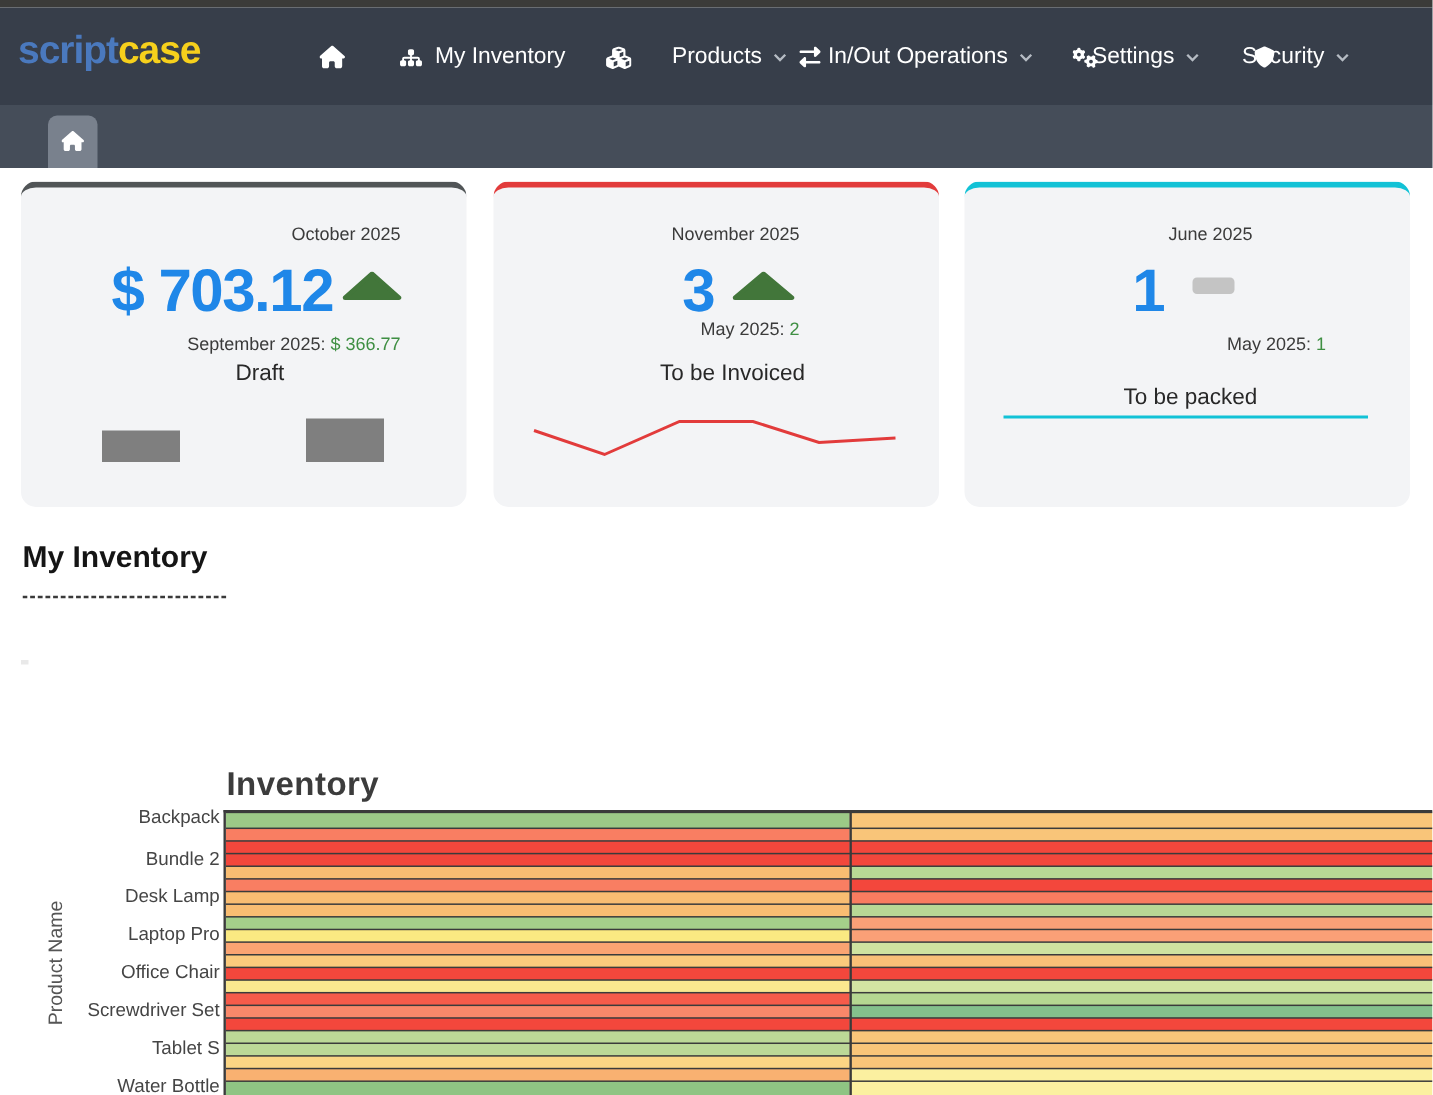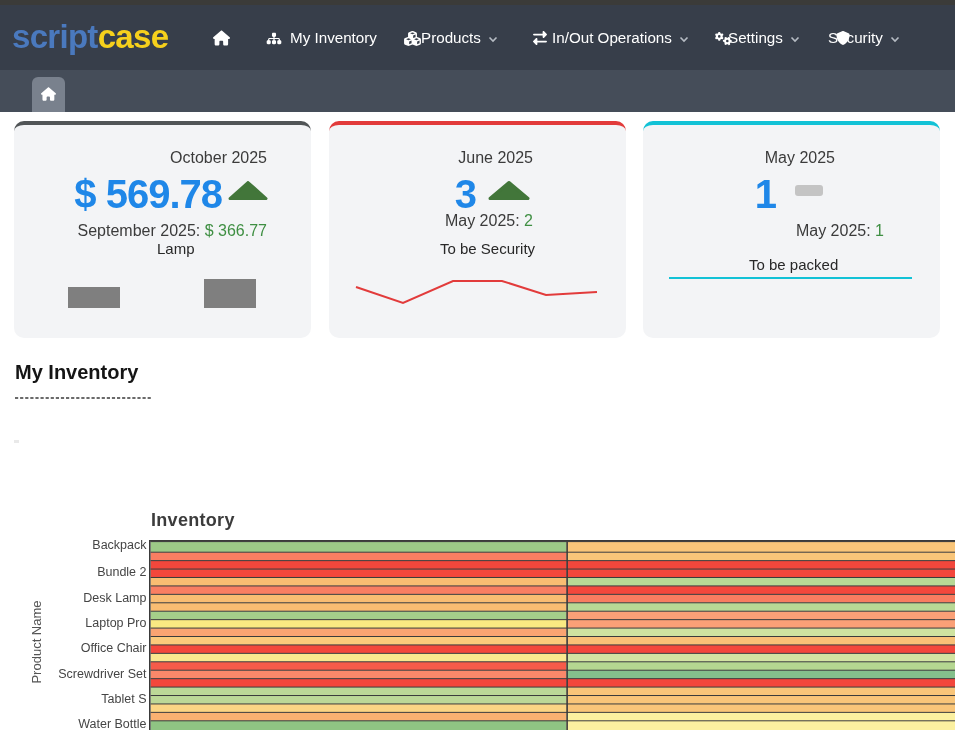--- a/index.html
+++ b/index.html
@@ -5,53 +5,53 @@
   * { margin:0; padding:0; box-sizing:border-box; }
   html,body { width:955px; height:730px; overflow:hidden; background:#fff;
     font-family:"Liberation Sans", sans-serif; }
   .abs { position:absolute; }
   
   #topstrip { left:0; top:0; width:955px; height:5px; background:#3b3b39; }
   #navbar { left:0; top:5px; width:955px; height:65px; background:#373e4a; }
   #tabbar { left:0; top:70px; width:955px; height:42px; background:#454d59; }
   #tab { left:32px; top:77px; width:33px; height:35px; background:#79818d;
     border-radius:6px 6px 0 0; }
-  #logo { left:12px; top:18px; font-size:33px; font-weight:bold; letter-spacing:-0.7px; }
+  #logo { left:12px; top:18px; font-size:26px; font-weight:bold; letter-spacing:-0.7px; }
   #logo .b { color:#4a79be; } #logo .y { color:#f6d01c; }
   .navitem { top:28.5px; color:#fff; font-size:15.2px; white-space:nowrap; }
   
   .card { top:121px; width:297px; height:217px; background:#f3f4f6;
     border-radius:10px; border-top:4px solid #515557; }
-  .sm { font-size:16px; color:#3b3b3b; white-space:nowrap; }
+  .sm { font-size:12px; color:#3b3b3b; white-space:nowrap; }
   .big { font-size:40px; letter-spacing:-1px; font-weight:bold; color:#1f87e8; white-space:nowrap; }
   .lbl { font-size:15px; color:#282828; white-space:nowrap; }
   .grn { color:#3f8f43; }
   
   #h-myinv { left:15px; top:361px; font-size:20px; font-weight:bold; color:#151515; }
-  #h-chart { left:151px; top:510px; font-size:18px; letter-spacing:0.3px; font-weight:bold; color:#3c3c3c; }
+  #h-chart { left:151px; top:510px; font-size:22px; letter-spacing:0.3px; font-weight:bold; color:#3c3c3c; }
 </style>
 </head>
 <body>
 <div class="abs" id="topstrip"></div>
 <div class="abs" id="navbar"></div>
 <div class="abs" id="tabbar"></div>
 <div class="abs" id="tab"></div>
 <div class="abs" id="logo"><span class="b">script</span><span class="y">case</span></div>
 
 <svg class="abs" style="left:213px;top:30px" width="17" height="16" viewBox="0 0 576 512">
     <path fill="#fff" d="M575.8 255.5c0 18-15 32.1-32 32.1h-32l.7 160.2c0 2.7-.2 5.4-.5 8.1V464c0 26.5-21.5 48-48 48H456c-1.1 0-2.2 0-3.3-.1c-1.4 .1-2.8 .1-4.2 .1H416 392c-26.5 0-48-21.5-48-48V448 384c0-17.7-14.3-32-32-32H248c-17.7 0-32 14.3-32 32v64 16c0 26.5-21.5 48-48 48H144 128.1c-1.5 0-3-.1-4.5-.2c-1.2 .1-2.4 .2-3.6 .2H104c-26.5 0-48-21.5-48-48V416c0-.9 0-1.9 .1-2.8V287.6H32c-18 0-32-14-32-32.1c0-9 3-17 10-24L266.4 8c7-7 15-8 22-8s15 2 21 7L564.8 231.5c8 7 12 15 11 24z"></path>
   </svg>
 <svg class="abs" style="left:266px;top:32px" width="16" height="13" viewBox="0 0 576 512">
     <path fill="#fff" d="M208 80c0-26.5 21.5-48 48-48h64c26.5 0 48 21.5 48 48v64c0 26.5-21.5 48-48 48h-8v40H464c30.9 0 56 25.1 56 56v32h8c26.5 0 48 21.5 48 48v64c0 26.5-21.5 48-48 48H464c-26.5 0-48-21.5-48-48V368c0-26.5 21.5-48 48-48h8V288c0-4.4-3.6-8-8-8H312v40h8c26.5 0 48 21.5 48 48v64c0 26.5-21.5 48-48 48H256c-26.5 0-48-21.5-48-48V368c0-26.5 21.5-48 48-48h8V280H112c-4.4 0-8 3.6-8 8v32h8c26.5 0 48 21.5 48 48v64c0 26.5-21.5 48-48 48H48c-26.5 0-48-21.5-48-48V368c0-26.5 21.5-48 48-48h8V288c0-30.9 25.1-56 56-56H264V192h-8c-26.5 0-48-21.5-48-48V80z"></path>
   </svg>
 <div class="abs navitem" style="left:290px">My Inventory</div>
 <svg class="abs" style="left:404px;top:31px" width="17" height="15" viewBox="0 0 576 512">
     <path fill="#fff" d="M290.8 48.6l78.4 29.7L288 109.5 206.8 78.3l78.4-29.7c1.8-.7 3.8-.7 5.7 0zM136 92.5V204.7c-1.3 .4-2.6 .8-3.9 1.3l-96 36.4C14.4 250.6 0 271.5 0 294.7V413.9c0 22.2 13.1 42.3 33.5 51.3l96 42.2c14.4 6.3 30.7 6.3 45.1 0L288 457.5l113.5 49.9c14.4 6.3 30.7 6.3 45.1 0l96-42.2c20.3-8.9 33.5-29.1 33.5-51.3V294.7c0-23.3-14.4-44.1-36.1-52.4l-96-36.4c-1.3-.5-2.6-.9-3.9-1.3V92.5c0-23.3-14.4-44.1-36.1-52.4l-96-36.4c-12.8-4.8-26.9-4.8-39.7 0l-96 36.4C150.4 48.4 136 69.3 136 92.5zM392 210.6l-82.4 31.2V152.6L392 121v89.6zM154.8 250.9l78.4 29.7L152 311.7 70.8 280.6l78.4-29.7c1.8-.7 3.8-.7 5.7 0zm18.8 204.4V354.8L256 323.2v95.9l-82.4 36.2zM421.2 250.9c1.8-.7 3.8-.7 5.7 0l78.4 29.7L424 311.7l-81.2-31.1 78.4-29.7zM523.2 421.2l-77.6 34.1V354.8L528 323.2v90.7c0 3.2-1.9 6-4.8 7.3z"></path>
   </svg>
-<div class="abs navitem" style="left:421px">Products <svg width="10" height="7" style="margin-left:3px">
+<div class="abs navitem" style="left:448px">Products <svg width="10" height="7" style="margin-left:3px">
       <polyline points="1.5,1.5 5,5 8.5,1.5" stroke="#b6bcc4" stroke-width="1.6" fill="none"></polyline>
     </svg></div>
 <svg class="abs" style="left:531px;top:31px" width="18" height="14" viewBox="0 0 512 512">
     <path fill="#fff" d="M32 96l320 0V32c0-12.9 7.8-24.6 19.8-29.6s25.7-2.2 34.9 6.9l96 96c6 6 9.4 14.1 9.4 22.6s-3.4 16.6-9.4 22.6l-96 96c-9.2 9.2-22.9 11.9-34.9 6.9s-19.8-16.6-19.8-29.6V160L32 160c-17.7 0-32-14.3-32-32s14.3-32 32-32zM480 352c17.7 0 32 14.3 32 32s-14.3 32-32 32H160v64c0 12.9-7.8 24.6-19.8 29.6s-25.7 2.2-34.9-6.9l-96-96c-6-6-9.4-14.1-9.4-22.6s3.4-16.6 9.4-22.6l96-96c9.2-9.2 22.9-11.9 34.9-6.9s19.8 16.6 19.8 29.6l0 64H480z"></path>
   </svg>
 <div class="abs navitem" style="left:552px">In/Out Operations <svg width="10" height="7" style="margin-left:3px">
       <polyline points="1.5,1.5 5,5 8.5,1.5" stroke="#b6bcc4" stroke-width="1.6" fill="none"></polyline>
     </svg></div>
 <svg class="abs" style="left:715px;top:31px" width="17" height="15" viewBox="0 0 640 512">
     <path fill="#fff" d="M308.5 135.3c7.1-6.3 9.9-16.2 6.2-25c-2.3-5.3-4.8-10.5-7.6-15.5L304 89.4c-3-5-6.3-9.9-9.8-14.6c-5.7-7.6-15.7-10.1-24.7-7.1l-28.2 9.3c-10.7-8.8-23-16-36.2-20.9L199 27.1c-1.9-9.3-9.1-16.7-18.5-17.8C173.9 8.4 167.2 8 160.4 8h-.7c-6.8 0-13.5 .4-20.1 1.2c-9.4 1.1-16.6 8.6-18.5 17.8l-6 28.9c-13.3 5-25.5 12.1-36.2 20.9L50.7 67.8c-9-3-19-.5-24.7 7.1c-3.5 4.7-6.8 9.6-9.9 14.6l-3 5.3c-2.8 5-5.3 10.2-7.6 15.6c-3.7 8.7-.9 18.6 6.2 25l22.2 19.8C32.6 161.9 32 168.9 32 176s.6 14.1 1.7 20.9L11.5 216.7c-7.1 6.3-9.9 16.2-6.2 25c2.3 5.3 4.8 10.5 7.6 15.6l3 5.2c3 5.1 6.3 9.9 9.9 14.6c5.7 7.6 15.7 10.1 24.7 7.1l28.2-9.3c10.7 8.8 23 16 36.2 20.9l6 28.9c1.9 9.3 9.1 16.7 18.5 17.8c6.7 .8 13.5 1.2 20.4 1.2s13.7-.4 20.4-1.2c9.4-1.1 16.6-8.6 18.5-17.8l6-28.9c13.3-5 25.5-12.1 36.2-20.9l28.2 9.3c9 3 19 .5 24.7-7.1c3.5-4.7 6.8-9.5 9.8-14.6l3.1-5.4c2.8-5 5.3-10.2 7.6-15.5c3.7-8.7 .9-18.6-6.2-25l-22.2-19.8c1.1-6.8 1.7-13.8 1.7-20.9s-.6-14.1-1.7-20.9l22.2-19.8zM112 176a48 48 0 1 1 96 0 48 48 0 1 1 -96 0zM504.7 500.5c6.3 7.1 16.2 9.9 25 6.2c5.3-2.3 10.5-4.8 15.5-7.6l5.4-3.1c5-3 9.9-6.3 14.6-9.8c7.6-5.7 10.1-15.7 7.1-24.7l-9.3-28.2c8.8-10.7 16-23 20.9-36.2l28.9-6c9.3-1.9 16.7-9.1 17.8-18.5c.8-6.7 1.2-13.5 1.2-20.4s-.4-13.7-1.2-20.4c-1.1-9.4-8.6-16.6-17.8-18.5l-28.9-6c-5-13.3-12.1-25.5-20.9-36.2l9.3-28.2c3-9 .5-19-7.1-24.7c-4.7-3.5-9.6-6.8-14.6-9.9l-5.3-3c-5-2.8-10.2-5.3-15.6-7.6c-8.7-3.7-18.6-.9-25 6.2l-19.8 22.2c-6.8-1.1-13.8-1.7-20.9-1.7s-14.1 .6-20.9 1.7l-19.8-22.2c-6.3-7.1-16.2-9.9-25-6.2c-5.3 2.3-10.5 4.8-15.6 7.6l-5.2 3c-5.1 3-9.9 6.3-14.6 9.9c-7.6 5.7-10.1 15.7-7.1 24.7l9.3 28.2c-8.8 10.7-16 23-20.9 36.2L315.1 304c-9.3 1.9-16.7 9.1-17.8 18.5c-.8 6.7-1.2 13.5-1.2 20.4s.4 13.7 1.2 20.4c1.1 9.4 8.6 16.6 17.8 18.5l28.9 6c5 13.3 12.1 25.5 20.9 36.2l-9.3 28.2c-3 9-.5 19 7.1 24.7c4.7 3.5 9.5 6.8 14.6 9.8l5.4 3.1c5 2.8 10.2 5.3 15.5 7.6c8.7 3.7 18.6 .9 25-6.2l19.8-22.2c6.8 1.1 13.8 1.7 20.9 1.7s14.1-.6 20.9-1.7l19.8 22.2zM464 304a48 48 0 1 1 0 96 48 48 0 1 1 0-96z"></path>
@@ -68,41 +68,41 @@
 
 <svg class="abs" style="left:41px;top:87px" width="15" height="14" viewBox="0 0 576 512">
     <path fill="#fff" d="M575.8 255.5c0 18-15 32.1-32 32.1h-32l.7 160.2c0 2.7-.2 5.4-.5 8.1V464c0 26.5-21.5 48-48 48H456c-1.1 0-2.2 0-3.3-.1c-1.4 .1-2.8 .1-4.2 .1H416 392c-26.5 0-48-21.5-48-48V448 384c0-17.7-14.3-32-32-32H248c-17.7 0-32 14.3-32 32v64 16c0 26.5-21.5 48-48 48H144 128.1c-1.5 0-3-.1-4.5-.2c-1.2 .1-2.4 .2-3.6 .2H104c-26.5 0-48-21.5-48-48V416c0-.9 0-1.9 .1-2.8V287.6H32c-18 0-32-14-32-32.1c0-9 3-17 10-24L266.4 8c7-7 15-8 22-8s15 2 21 7L564.8 231.5c8 7 12 15 11 24z"></path>
   </svg>
 
 <div class="abs card" style="left:14px"></div>
 <div class="abs card" style="left:329px;border-top-color:#e23b3b"></div>
 <div class="abs card" style="left:643px;border-top-color:#12c2d6"></div>
 
 <div class="abs sm" style="top:149px;left:267px;transform:translateX(-100%)">October 2025</div>
-<div class="abs big" style="top:172px;left:222px;transform:translateX(-100%)">$ 569.78</div>
+<div class="abs big" style="top:172px;left:222px;transform:translateX(-100%)">$ 703.12</div>
 <svg class="abs" style="left:228px;top:181px" width="40" height="19">
     <polygon points="20,1.5 38,17.5 2,17.5" fill="#42763a" stroke="#42763a" stroke-width="3" stroke-linejoin="round"></polygon>
   </svg>
 <div class="abs sm" style="top:222px;left:267px;transform:translateX(-100%)">September 2025: <span class="grn">$ 366.77</span></div>
-<div class="abs lbl" style="top:240px;left:157px">Lamp</div>
+<div class="abs lbl" style="top:240px;left:157px">Draft</div>
 <div class="abs" style="left:68px;top:287px;width:52px;height:21px;background:#7f7f7f"></div>
 <div class="abs" style="left:204px;top:279px;width:52px;height:29px;background:#7f7f7f"></div>
 
-<div class="abs sm" style="top:149px;left:533px;transform:translateX(-100%)">June 2025</div>
+<div class="abs sm" style="top:149px;left:533px;transform:translateX(-100%)">November 2025</div>
 <div class="abs big" style="top:172px;left:476px;transform:translateX(-100%)">3</div>
 <svg class="abs" style="left:488px;top:181px" width="42" height="19">
     <polygon points="21,1.5 40,17.5 2,17.5" fill="#42763a" stroke="#42763a" stroke-width="3" stroke-linejoin="round"></polygon>
   </svg>
 <div class="abs sm" style="top:212px;left:533px;transform:translateX(-100%)">May 2025: <span class="grn">2</span></div>
-<div class="abs lbl" style="top:240px;left:440px">To be Security</div>
+<div class="abs lbl" style="top:240px;left:440px">To be Invoiced</div>
 <svg class="abs" style="left:350px;top:275px" width="253" height="34">
     <polyline points="6,12 53,28 103,6 152,6 196,20 247,17" fill="none" stroke="#e23b3b" stroke-width="2"></polyline>
   </svg>
 
-<div class="abs sm" style="top:149px;left:835px;transform:translateX(-100%)">May 2025</div>
+<div class="abs sm" style="top:149px;left:835px;transform:translateX(-100%)">June 2025</div>
 <div class="abs big" style="top:172px;left:776px;transform:translateX(-100%)">1</div>
 <div class="abs" style="left:795px;top:185px;width:28px;height:11px;background:#c4c4c4;border-radius:3px"></div>
 <div class="abs sm" style="top:222px;left:884px;transform:translateX(-100%)">May 2025: <span class="grn">1</span></div>
 <div class="abs lbl" style="top:256px;left:749px">To be packed</div>
 <div class="abs" style="left:669px;top:277px;width:243px;height:2px;background:#12c2d6"></div>
 
 <div class="abs" id="h-myinv">My Inventory</div>
 <svg class="abs" style="left:15px;top:396px" width="136" height="4">
     <line x1="0" y1="2" x2="136" y2="2" stroke="#3a3a3a" stroke-width="1.6" stroke-dasharray="3.2,1.9"></line>
   </svg>

